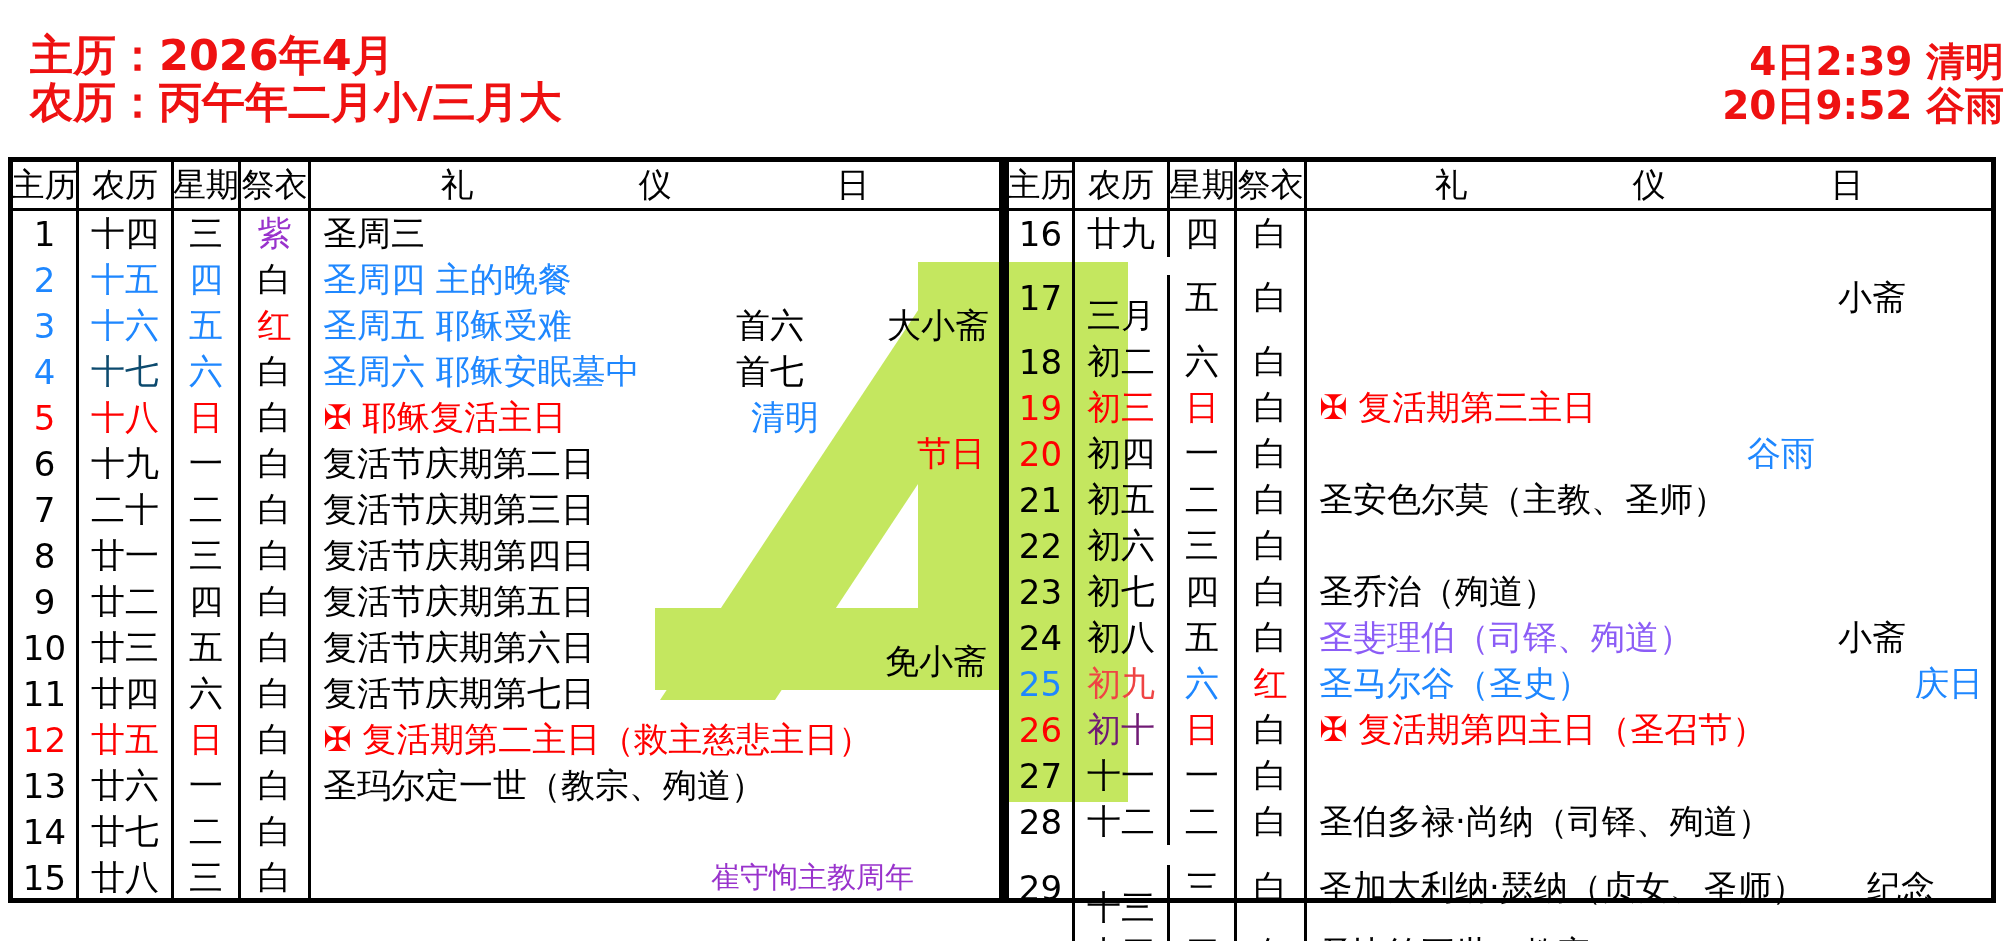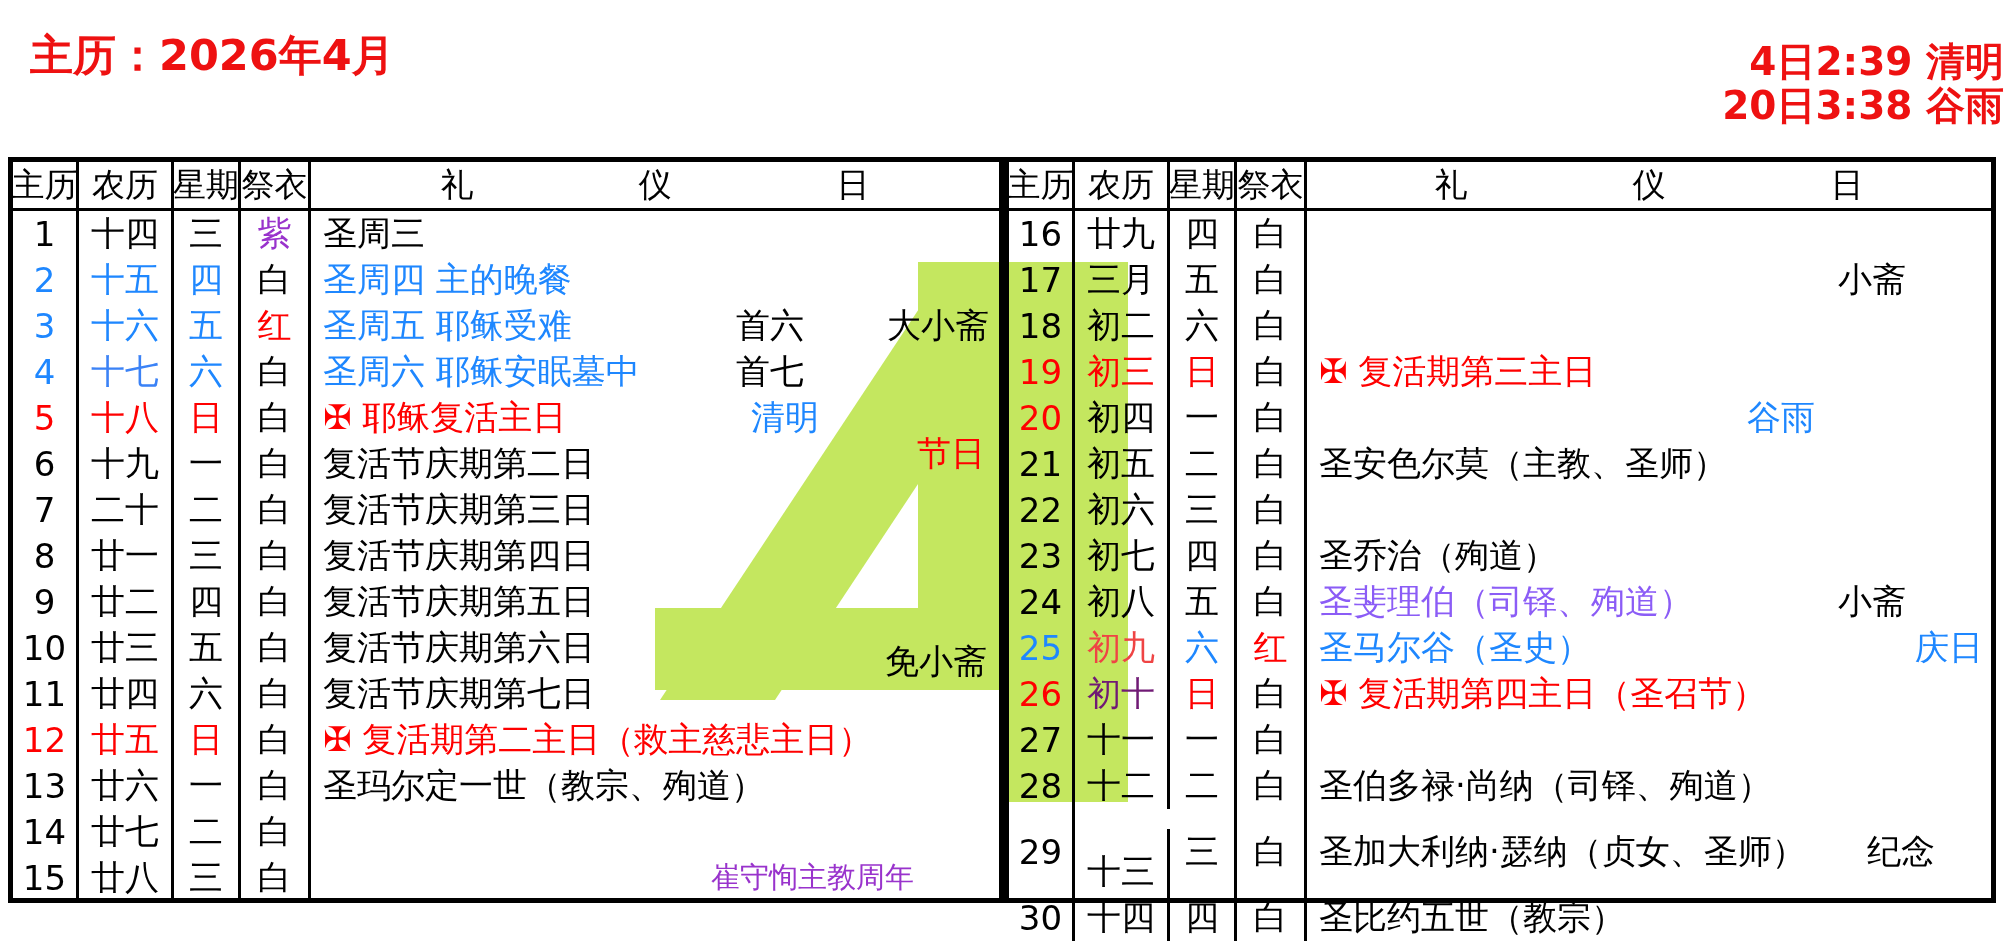--- a/index.html
+++ b/index.html
@@ -30,25 +30,26 @@
   .lit{white-space:nowrap;z-index:1;}
   .ann{position:absolute;top:50%;transform:translateY(-50%);white-space:nowrap;z-index:1;}
 </style>
 </head>
 <body>
 
 <div class="page">
 
   <div class="titles-left" style="color: rgb(238, 17, 17);">
     <div>主历：2026年4月</div>
+    <div>农历：丙午年二月小/三月大</div>
   </div>
 
   <div class="titles-right" style="color: rgb(238, 17, 17);">
     <div>4日2:39 清明</div>
-    <div>20日3:38 谷雨</div>
+    <div>20日9:52 谷雨</div>
   </div>
 
   <svg class="wm" width="2008" height="941" aria-hidden="true">
     <g id="wm-group" fill="#C4E75F">
       <polygon points="950,262 1065,262 775,700 660,700"></polygon>
       <rect x="655" y="608" width="350" height="82"></rect>
       <rect x="918" y="262" width="210" height="428"></rect>
       <rect x="1005" y="690" width="123" height="112"></rect>
     </g>
   </svg>
@@ -90,21 +91,21 @@
           <div class="c c2" style="color: rgb(30, 135, 255);">五</div>
           <div class="c c3" style="color: rgb(255, 0, 0);">红</div>
           <div class="c c4">
             <span class="lit" style="color: rgb(30, 135, 255);">圣周五 耶稣受难</span>
             <span class="ann" style="color: rgb(0, 0, 0); left: 425px;">首六</span>
             <span class="ann" style="color: rgb(0, 0, 0); right: 10px;">大小斋</span>
           </div>
         </div>
         <div class="row">
           <div class="c c0" style="color: rgb(30, 135, 255);">4</div>
-          <div class="c c1" style="color: #3b82f6;">十七</div>
+          <div class="c c1" style="color: #0c4a6e;">十七</div>
           <div class="c c2" style="color: rgb(30, 135, 255);">六</div>
           <div class="c c3" style="color: rgb(0, 0, 0);">白</div>
           <div class="c c4">
             <span class="lit" style="color: rgb(30, 135, 255);">圣周六 耶稣安眠墓中</span>
             <span class="ann" style="color: rgb(0, 0, 0); left: 425px;">首七</span>
           </div>
         </div>
         <div class="row">
           <div class="c c0" style="color: rgb(255, 0, 0);">5</div>
           <div class="c c1" style="color: rgb(255, 0, 0);">十八</div>
@@ -223,21 +224,21 @@
     <div class="body" id="body-right">
         <div class="row">
           <div class="c c0" style="color: rgb(0, 0, 0);">16</div>
           <div class="c c1" style="color: rgb(0, 0, 0);">廿九</div>
           <div class="c c2" style="color: rgb(0, 0, 0);">四</div>
           <div class="c c3" style="color: rgb(0, 0, 0);">白</div>
           <div class="c c4"></div>
         </div>
         <div class="row">
           <div class="c c0" style="color: rgb(0, 0, 0);">17</div>
-          <div class="c c1" style="color: rgb(0, 0, 0);">三月</div>
+          <div class="c c1" style="color: rgb(0, 0, 0); margin-top: 36px;">三月</div>
           <div class="c c2" style="color: rgb(0, 0, 0);">五</div>
           <div class="c c3" style="color: rgb(0, 0, 0);">白</div>
           <div class="c c4">
             <span class="ann" style="color: rgb(0, 0, 0); right: 85px;">小斋</span>
           </div>
         </div>
         <div class="row">
           <div class="c c0" style="color: rgb(0, 0, 0);">18</div>
           <div class="c c1" style="color: rgb(0, 0, 0);">初二</div>
           <div class="c c2" style="color: rgb(0, 0, 0);">六</div>

